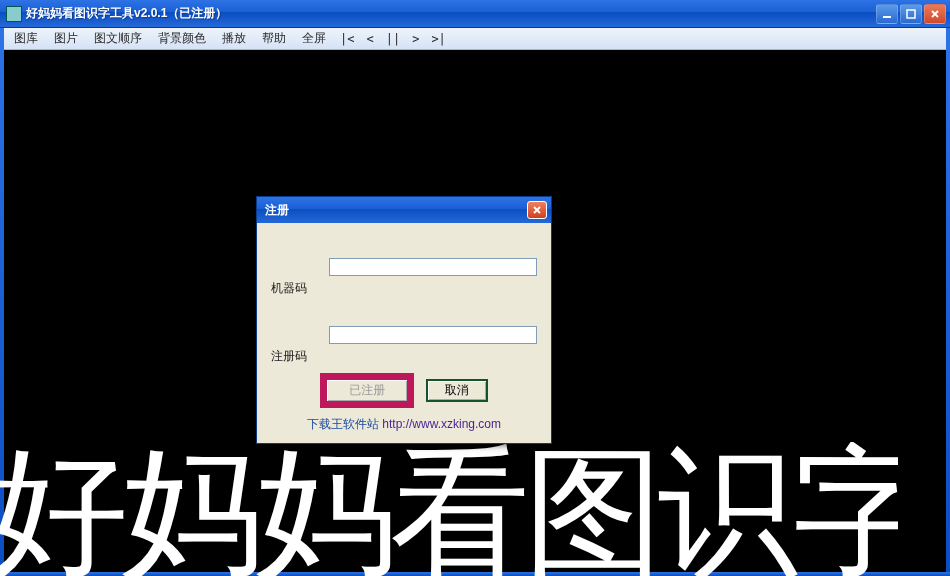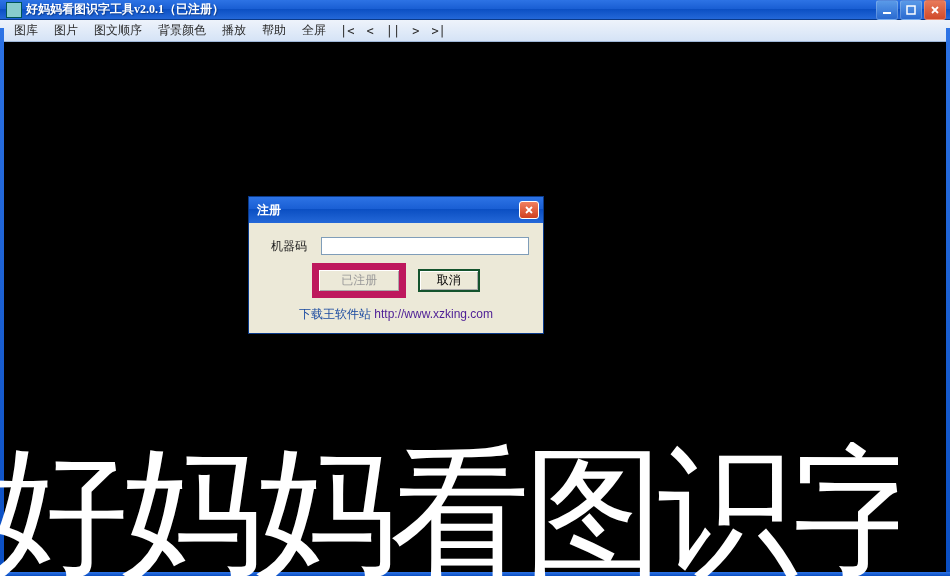--- a/index.html
+++ b/index.html
@@ -6,28 +6,27 @@
 body {
   width: 950px; height: 576px;
   font-family: "Microsoft YaHei", SimSun, Tahoma, sans-serif;
   background: #000;
   overflow: hidden;
   position: relative;
 }
 
 
 .titlebar {
-  height: 20px;
+  height: 28px;
   background: linear-gradient(to bottom, #2d73e5 0%, #1a5fd4 45%, #0a4ec2 46%, #2468d8 100%);
   display: flex; align-items: center;
   padding: 0 4px 0 6px;
   color: #fff;
   font-size: 12px;
   border-bottom: 1px solid #0a3a8a;
-  font-family: Liberation Serif, serif;
 }
 .titlebar .app-icon {
   width: 16px; height: 16px; margin-right: 4px;
   background: #8cc; display: inline-block; border: 1px solid #055;
 }
 .titlebar .title { flex: 1; font-weight: bold; text-shadow: 1px 1px 1px rgba(0,0,0,.3); }
 .winbtn {
   width: 22px; height: 20px; margin-left: 2px;
   border: 1px solid #fff3; border-radius: 3px;
   display: flex; align-items: center; justify-content: center;
@@ -67,21 +66,21 @@
 }
 
 .frame-left,.frame-right,.frame-bottom{position:absolute;background:linear-gradient(to bottom,#2d73e5,#0a4ec2);}
 .frame-left{left:0;top:28px;bottom:0;width:4px;}
 .frame-right{right:0;top:28px;bottom:0;width:4px;}
 .frame-bottom{left:0;right:0;bottom:0;height:4px;}
 
 
 .dialog {
   position: absolute;
-  left: 248px; top: 196px;
+  left: 256px; top: 196px;
   width: 296px;
   border: 1px solid #0a3a8a;
   box-shadow: 2px 2px 6px rgba(0,0,0,.5);
   background: #ece9d8;
 }
 .dialog .dtitle {
   height: 26px;
   background: linear-gradient(to bottom,#2d73e5 0%,#1a5fd4 45%,#0a4ec2 46%,#2468d8 100%);
   color:#fff; font-size:12px; font-weight:bold;
   display:flex; align-items:center; padding:0 4px 0 8px;
@@ -91,21 +90,21 @@
   width:20px;height:18px;border:1px solid #fff;border-radius:3px;
   background:linear-gradient(to bottom,#f08060,#d04020);
   display:flex;align-items:center;justify-content:center;cursor:pointer;
 }
 .dialog .dbody {
   padding: 14px 14px 10px 14px;
   font-size:12px;
   color:#222;
 }
 .frow { display:flex; align-items:center; margin-bottom:8px; }
-.frow label { width:52px; text-align:center; margin-right:6px; }
+.frow label { width:52px; text-align:left; margin-right:6px;margin-top:43px; }
 .frow .field {
   flex:1; height:18px;
   background:#fff; border:1px solid #7f9db9;
   padding:1px 3px; font-size:12px;
 }
 .btnrow { text-align:center; margin:6px 0 8px 0; }
 .dbtn {
   display:inline-block; min-width:62px; padding:2px 22px;
   border:7px solid #be185d; background:#ece9d8;
   font-size:12px; margin:0 4px; cursor:pointer;
@@ -169,20 +168,24 @@
       <svg viewBox="0 0 10 10" width="10" height="10">
           <path d="M2 2 L8 8 M8 2 L2 8" stroke="#fff" stroke-width="1.8"></path>
         </svg>
     </div>
   </div>
   <div class="dbody">
     <div class="frow">
       <label>机器码</label>
       <input class="field" readonly="" value="" style="">
     </div>
+    <div class="frow">
+      <label>注册码</label>
+      <input class="field" value="" style="">
+    </div>
     <div class="btnrow">
       <button class="dbtn disabled">已注册</button>
       <button class="dbtn primary">取消</button>
     </div>
     <div class="linkrow">
       <span>下载王软件站 </span><a>http://www.xzking.com</a>
     </div>
   </div>
 </div>
 

